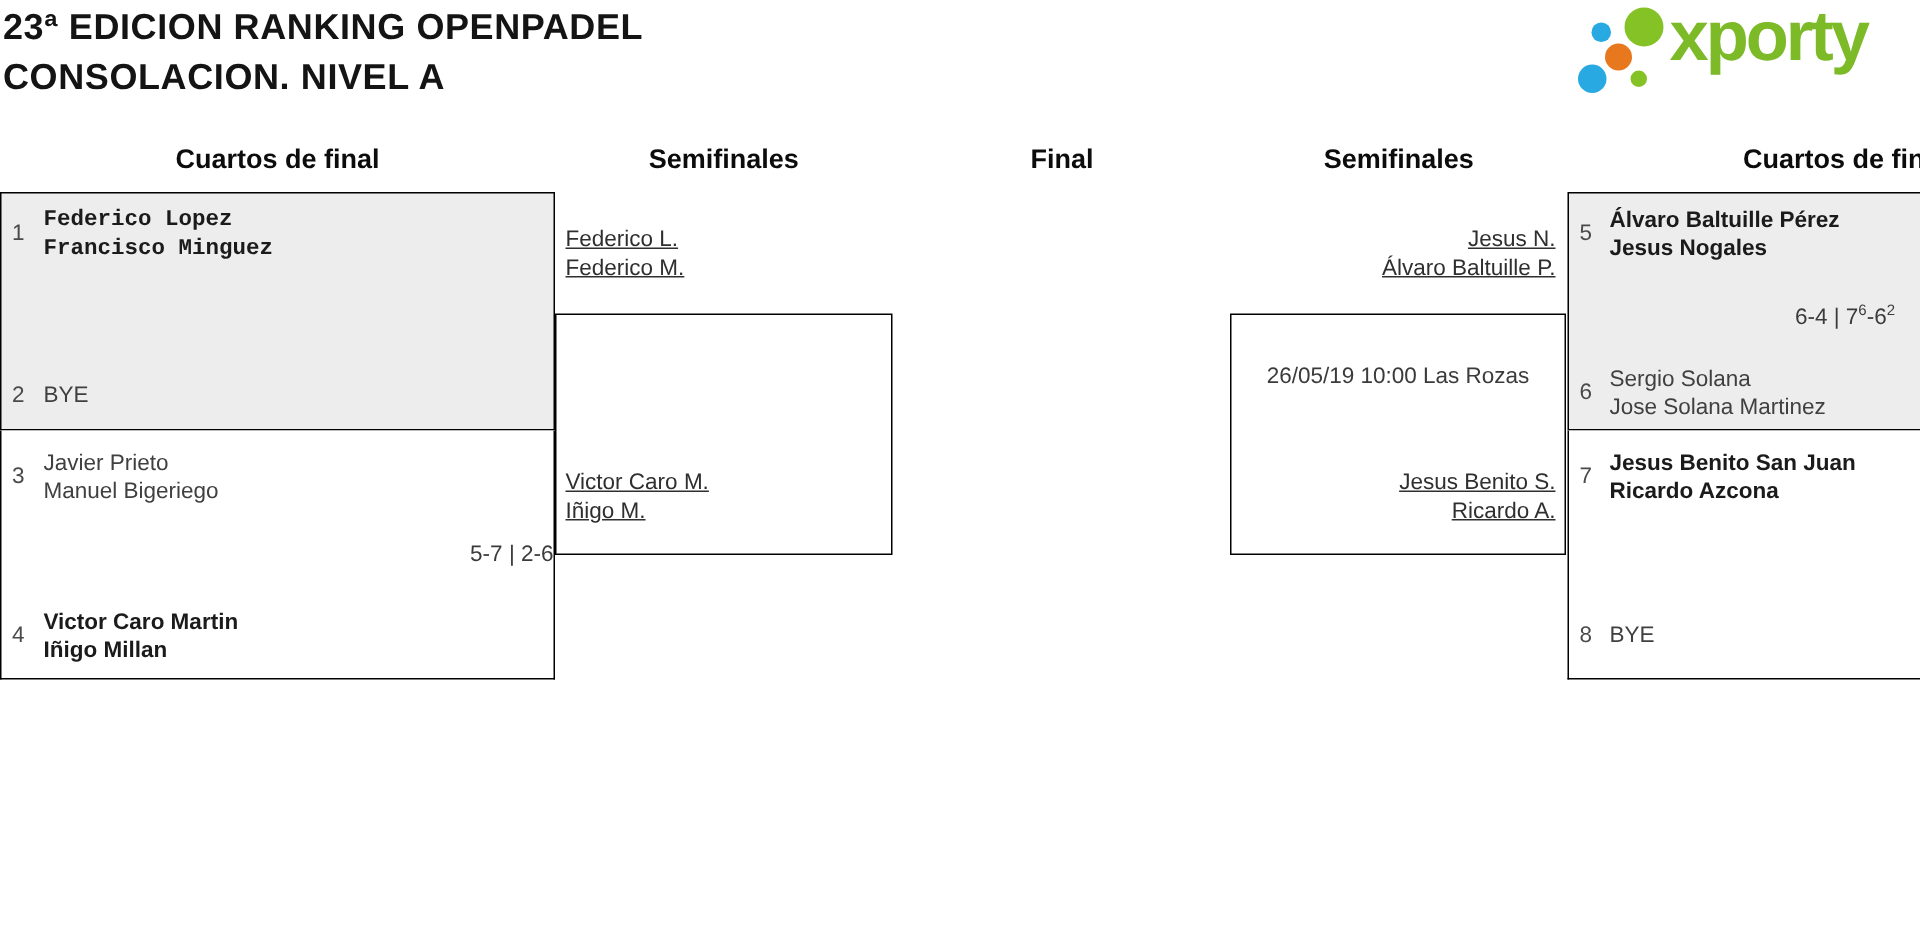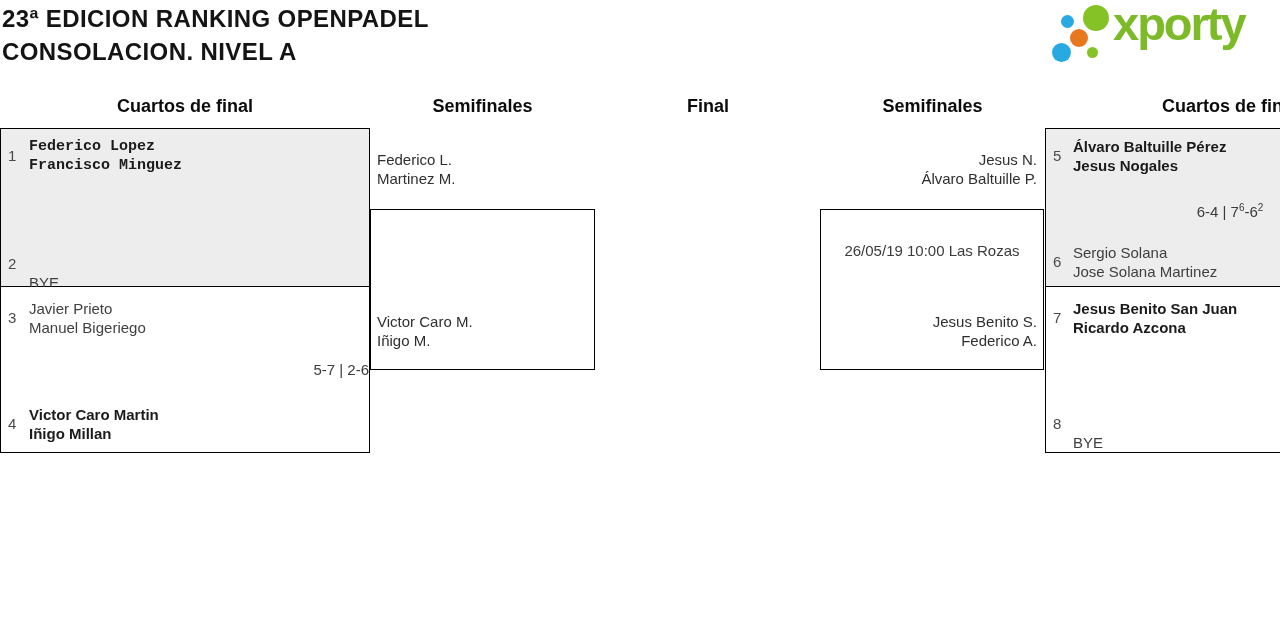--- a/index.html
+++ b/index.html
@@ -45,27 +45,27 @@
   .sf-box { position:absolute; border:1px solid #000; background:#fff; }
   .sfl { left:370px; top:209px; width:225px; height:161px; }
   .sfr { left:820px; top:209px; width:224px; height:161px; }
   
   .seed {
     position:absolute; font-size:15px; color:#4a4a4a; font-weight:400;
   }
   .team { position:absolute; font-size:15px; line-height:19px; white-space:nowrap; }
   .team.winner { font-weight:700; color:#1b1b1b; }
   .team.loser  { font-weight:400; color:#404040; }
-  .bye { position:absolute; font-size:15px; color:#3f3f3f;margin-top:19px; }
+  .bye { position:absolute; font-size:15px; color:#3f3f3f; }
   .score-row {
     position:absolute; left:0; right:0; text-align:center;
     font-size:15px; color:#3b3b3b;
   }
   .score-row sup { font-size:10px; vertical-align:super; line-height:0; }
-  .sf-team { position:absolute; font-size:15px; line-height:19px; color:#2f2f2f; white-space:nowrap; }
+  .sf-team { position:absolute; font-size:15px; line-height:19px; color:#2f2f2f; white-space:nowrap;text-decoration:underline; }
   .schedule {
     position:absolute; left:0; right:0; top:32px; text-align:center;
     font-size:15px; color:#3b3b3b;
   }
 </style>
 </head>
 <body>
 
 <div class="page">
 
@@ -114,28 +114,28 @@
   </div>
 
   <div class="sf-box sfl">
     <div class="sf-team" style="left:6px; top:102px;">
       <div>Victor Caro M.</div>
       <div>Iñigo M.</div>
     </div>
   </div>
   <div class="sf-team" style="left:377px; top:150px;">
     <div>Federico L.</div>
-    <div>Martinez M.</div>
+    <div>Federico M.</div>
   </div>
 
   <div class="sf-box sfr">
     <div class="schedule">26/05/19 10:00 Las Rozas</div>
     <div class="sf-team" style="right:6px; top:102px; text-align:right;">
       <div>Jesus Benito S.</div>
-      <div>Federico A.</div>
+      <div>Ricardo A.</div>
     </div>
   </div>
   <div class="sf-team" style="left:820px; top:150px; width:217px; text-align:right;">
     <div>Jesus N.</div>
     <div>Álvaro Baltuille P.</div>
   </div>
 
   <div class="match-box shaded mb56">
     <span class="seed" style="left:7px; top:18px;">5</span>
     <div class="team winner" style="left:27px; top:8px;">

